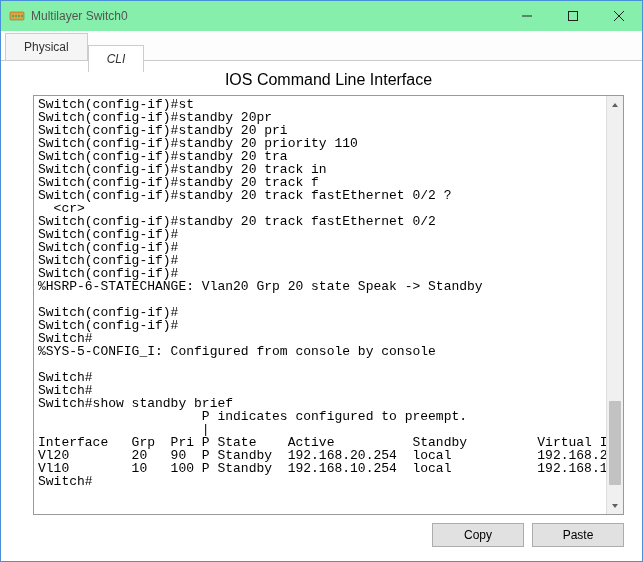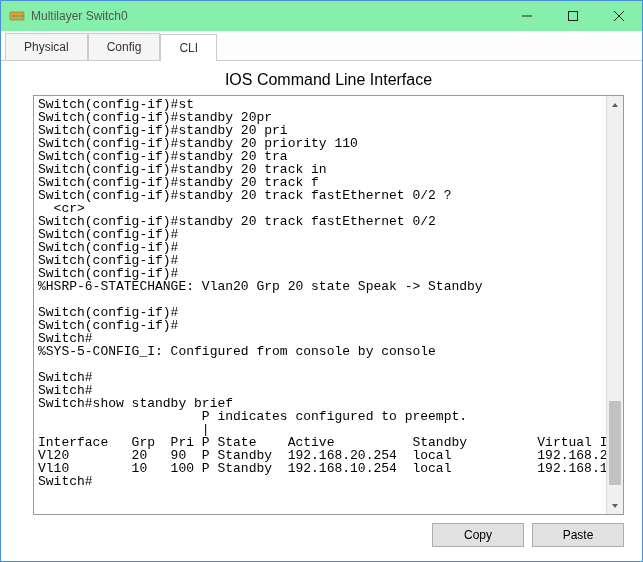--- a/index.html
+++ b/index.html
@@ -7,21 +7,21 @@
   .window { width: 643px; height: 562px; border: 1px solid #4a90d9; position: relative; display: flex; flex-direction: column; background: #fff; }
   .titlebar { height: 30px; display: flex; align-items: center; padding: 0 0 0 8px; background: #86efac; }
   .titlebar .icon-wrap { width: 16px; height: 16px; margin-right: 6px; }
   .titlebar-title { font-size: 12px; color: #555; flex: 0 0 auto; }
   .titlebar-spacer { flex: 1; }
   .win-controls { display: flex; height: 100%; }
   .win-btn { width: 46px; height: 100%; display: flex; align-items: center; justify-content: center; cursor: default; }
   .win-btn svg { width: 10px; height: 10px; stroke: #222; stroke-width: 1; fill: none; }
   .tabs { display: flex; border-bottom: 1px solid #ccc; padding-left: 4px; background: #fdfdfd; }
   .tab { padding: 6px 18px; font-size: 12px; border: 1px solid #ccc; border-bottom: none; margin-right: 0px; margin-top: 2px; background: #f5f5f5; cursor: default; color: #333; }
-  .tab.active { background: #fff; position: relative; top: 1px; }
+  .tab.active { background: #fff; position: relative; top: 12px; font-style: italic; }
   .page-title { text-align: center; font-size: 16px; padding: 10px 0 6px 0; color: #000; }
   .content { flex: 1; display: flex; flex-direction: column; padding: 0 18px 14px 32px; overflow: hidden; }
   .cli-wrap { flex: 1; border: 1px solid #999; position: relative; display: flex; overflow: hidden; }
   .cli-text { flex: 1; padding: 2px 4px; font-family: "Courier New", monospace; font-size: 13px; line-height: 13px; white-space: pre; overflow: hidden; color: #000; }
   .scrollbar { width: 17px; background: #f0f0f0; display: flex; flex-direction: column; border-left: 1px solid #ddd; }
   .sb-btn { height: 17px; display: flex; align-items: center; justify-content: center; background: #f0f0f0; }
   .sb-btn svg { width: 8px; height: 8px; fill: #606060; }
   .sb-track { flex: 1; position: relative; }
   .sb-thumb { position: absolute; left: 2px; right: 2px; top: 75%; height: 22%; background: #c2c2c2; border-radius: 1px; }
   .btn-row { display: flex; justify-content: flex-end; gap: 8px; margin-top: 8px; }
@@ -59,21 +59,20 @@
         <svg viewBox="0 0 10 10">
             <line x1="0" y1="0" x2="10" y2="10"></line>
             <line x1="10" y1="0" x2="0" y2="10"></line>
           </svg>
       </div>
     </div>
   </div>
 
   <div class="tabs">
     <div class="tab">Physical</div>
-    <div class="tab">Config</div>
     <div class="tab active">CLI</div>
   </div>
 
   <div class="content">
     <div class="page-title">IOS Command Line Interface</div>
 
     <div class="cli-wrap">
       <div class="cli-text">Switch(config-if)#st
 Switch(config-if)#standby 20pr
 Switch(config-if)#standby 20 pri

